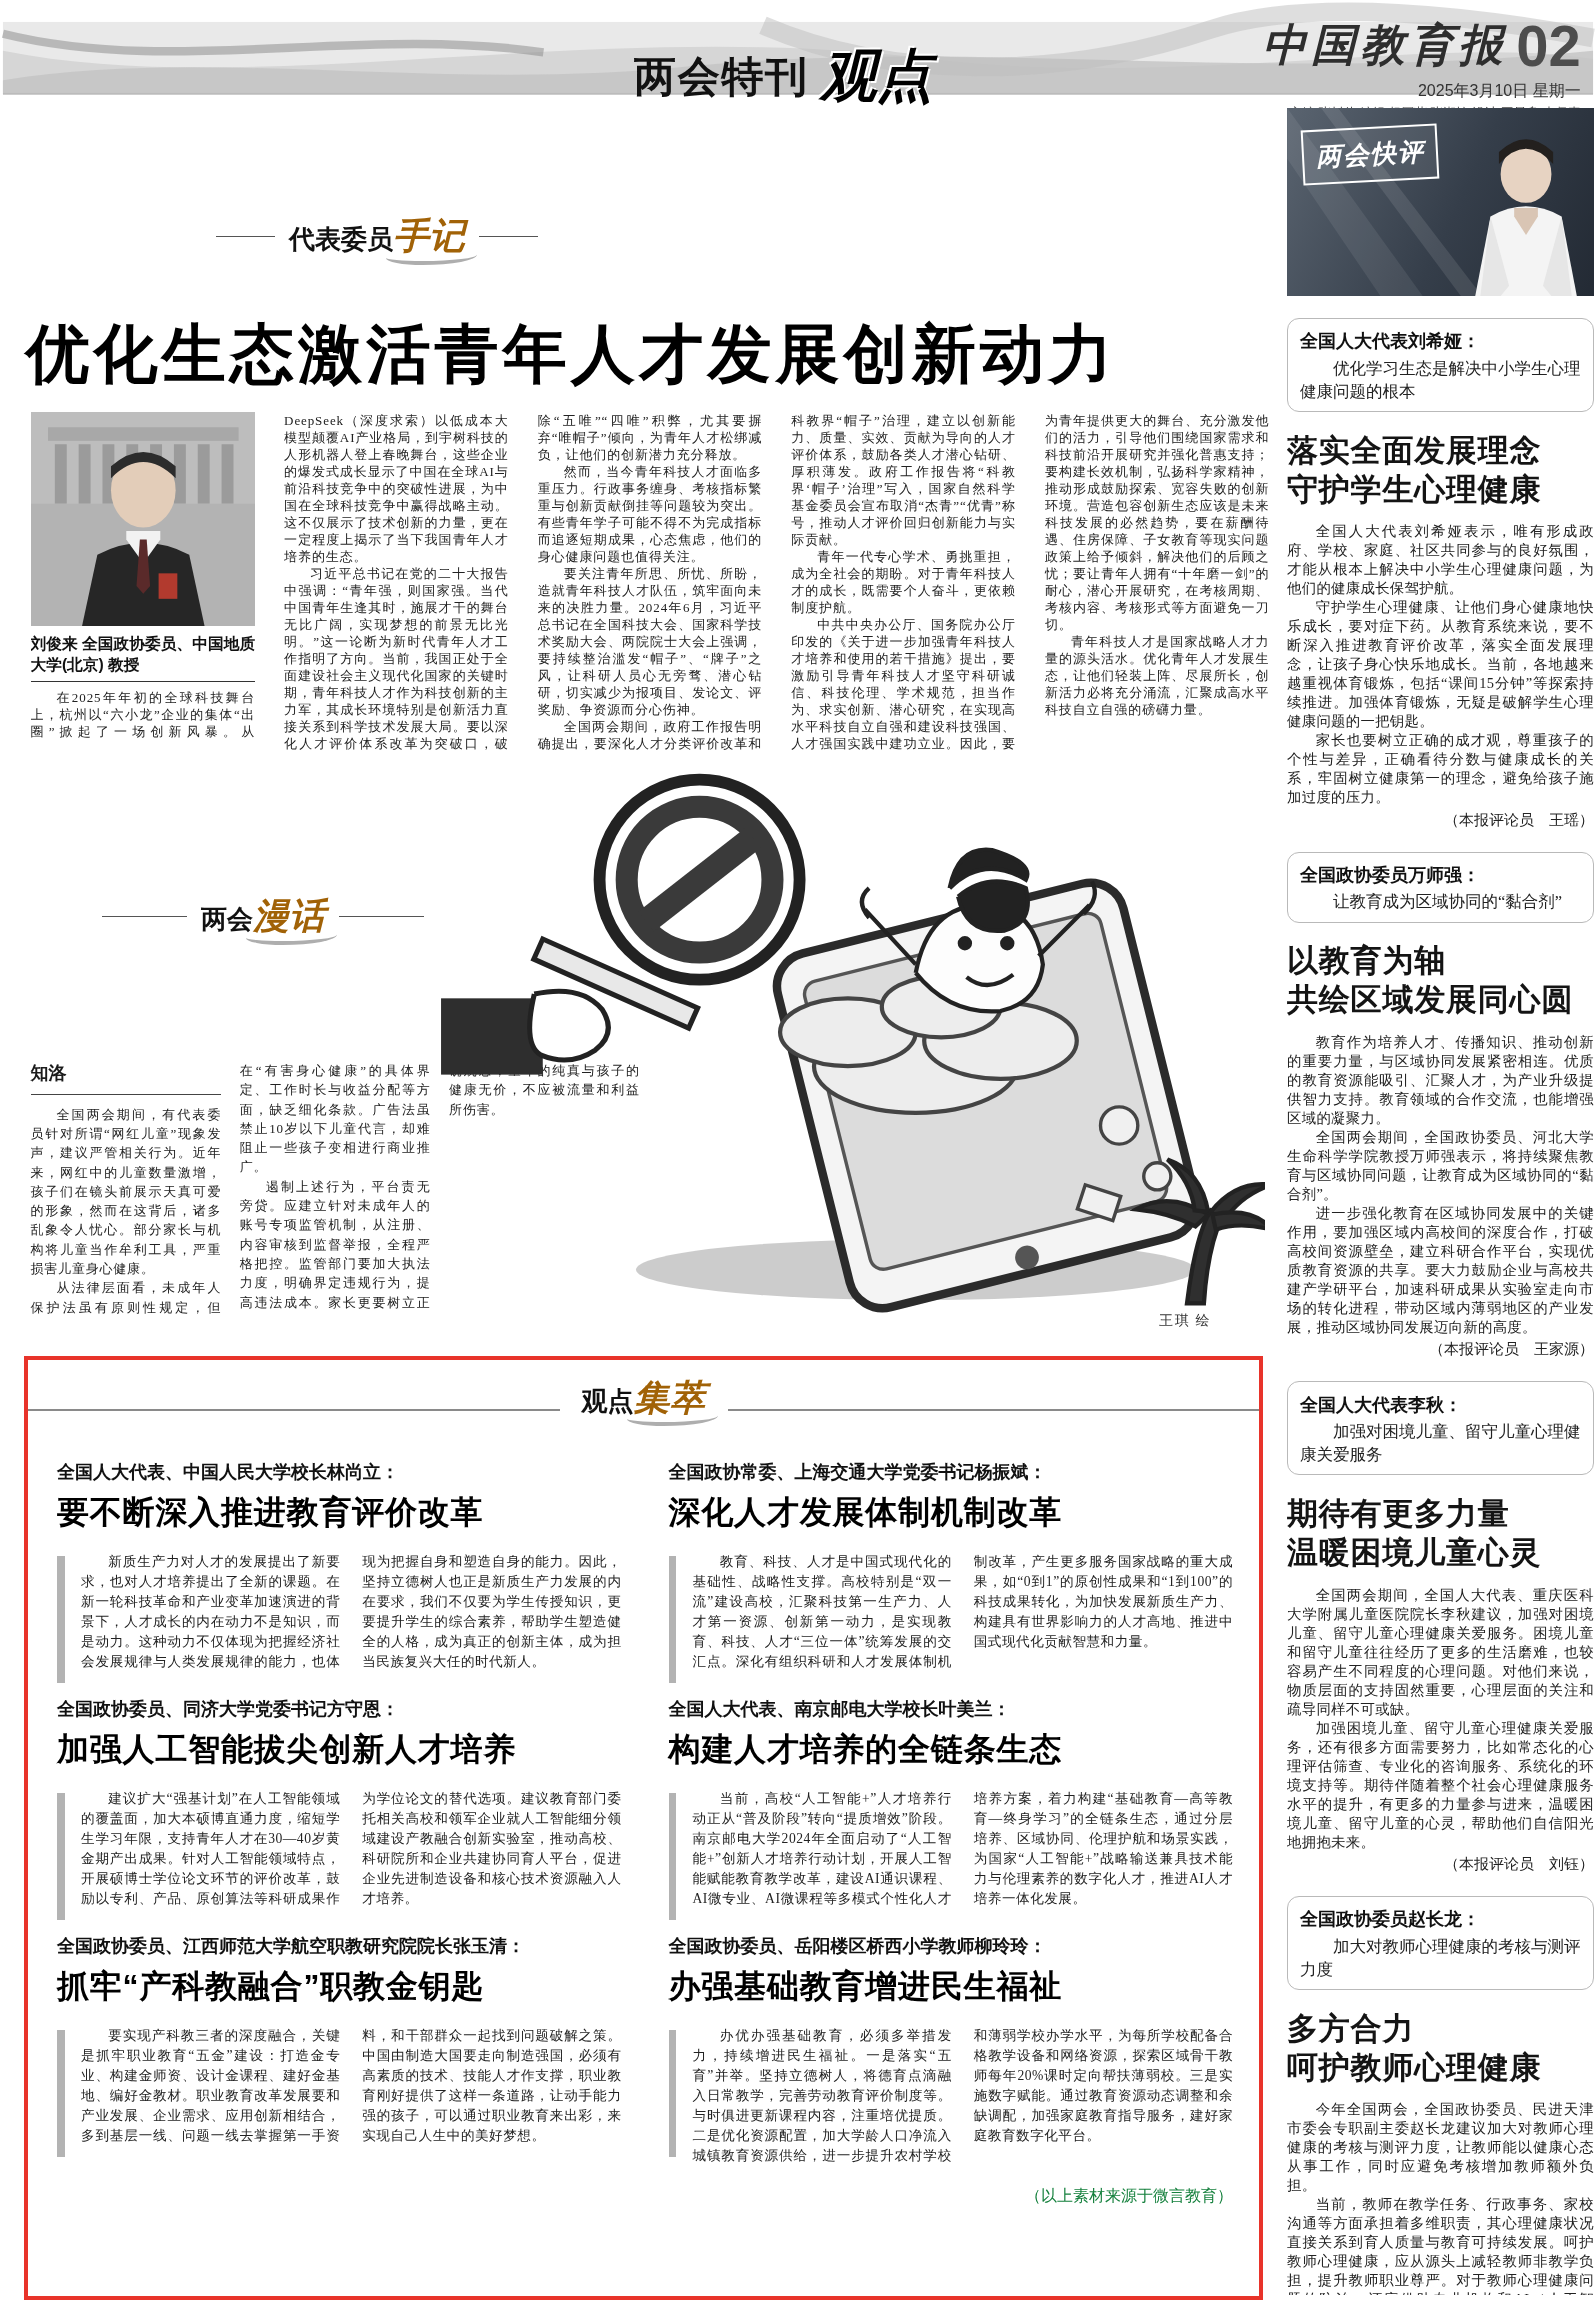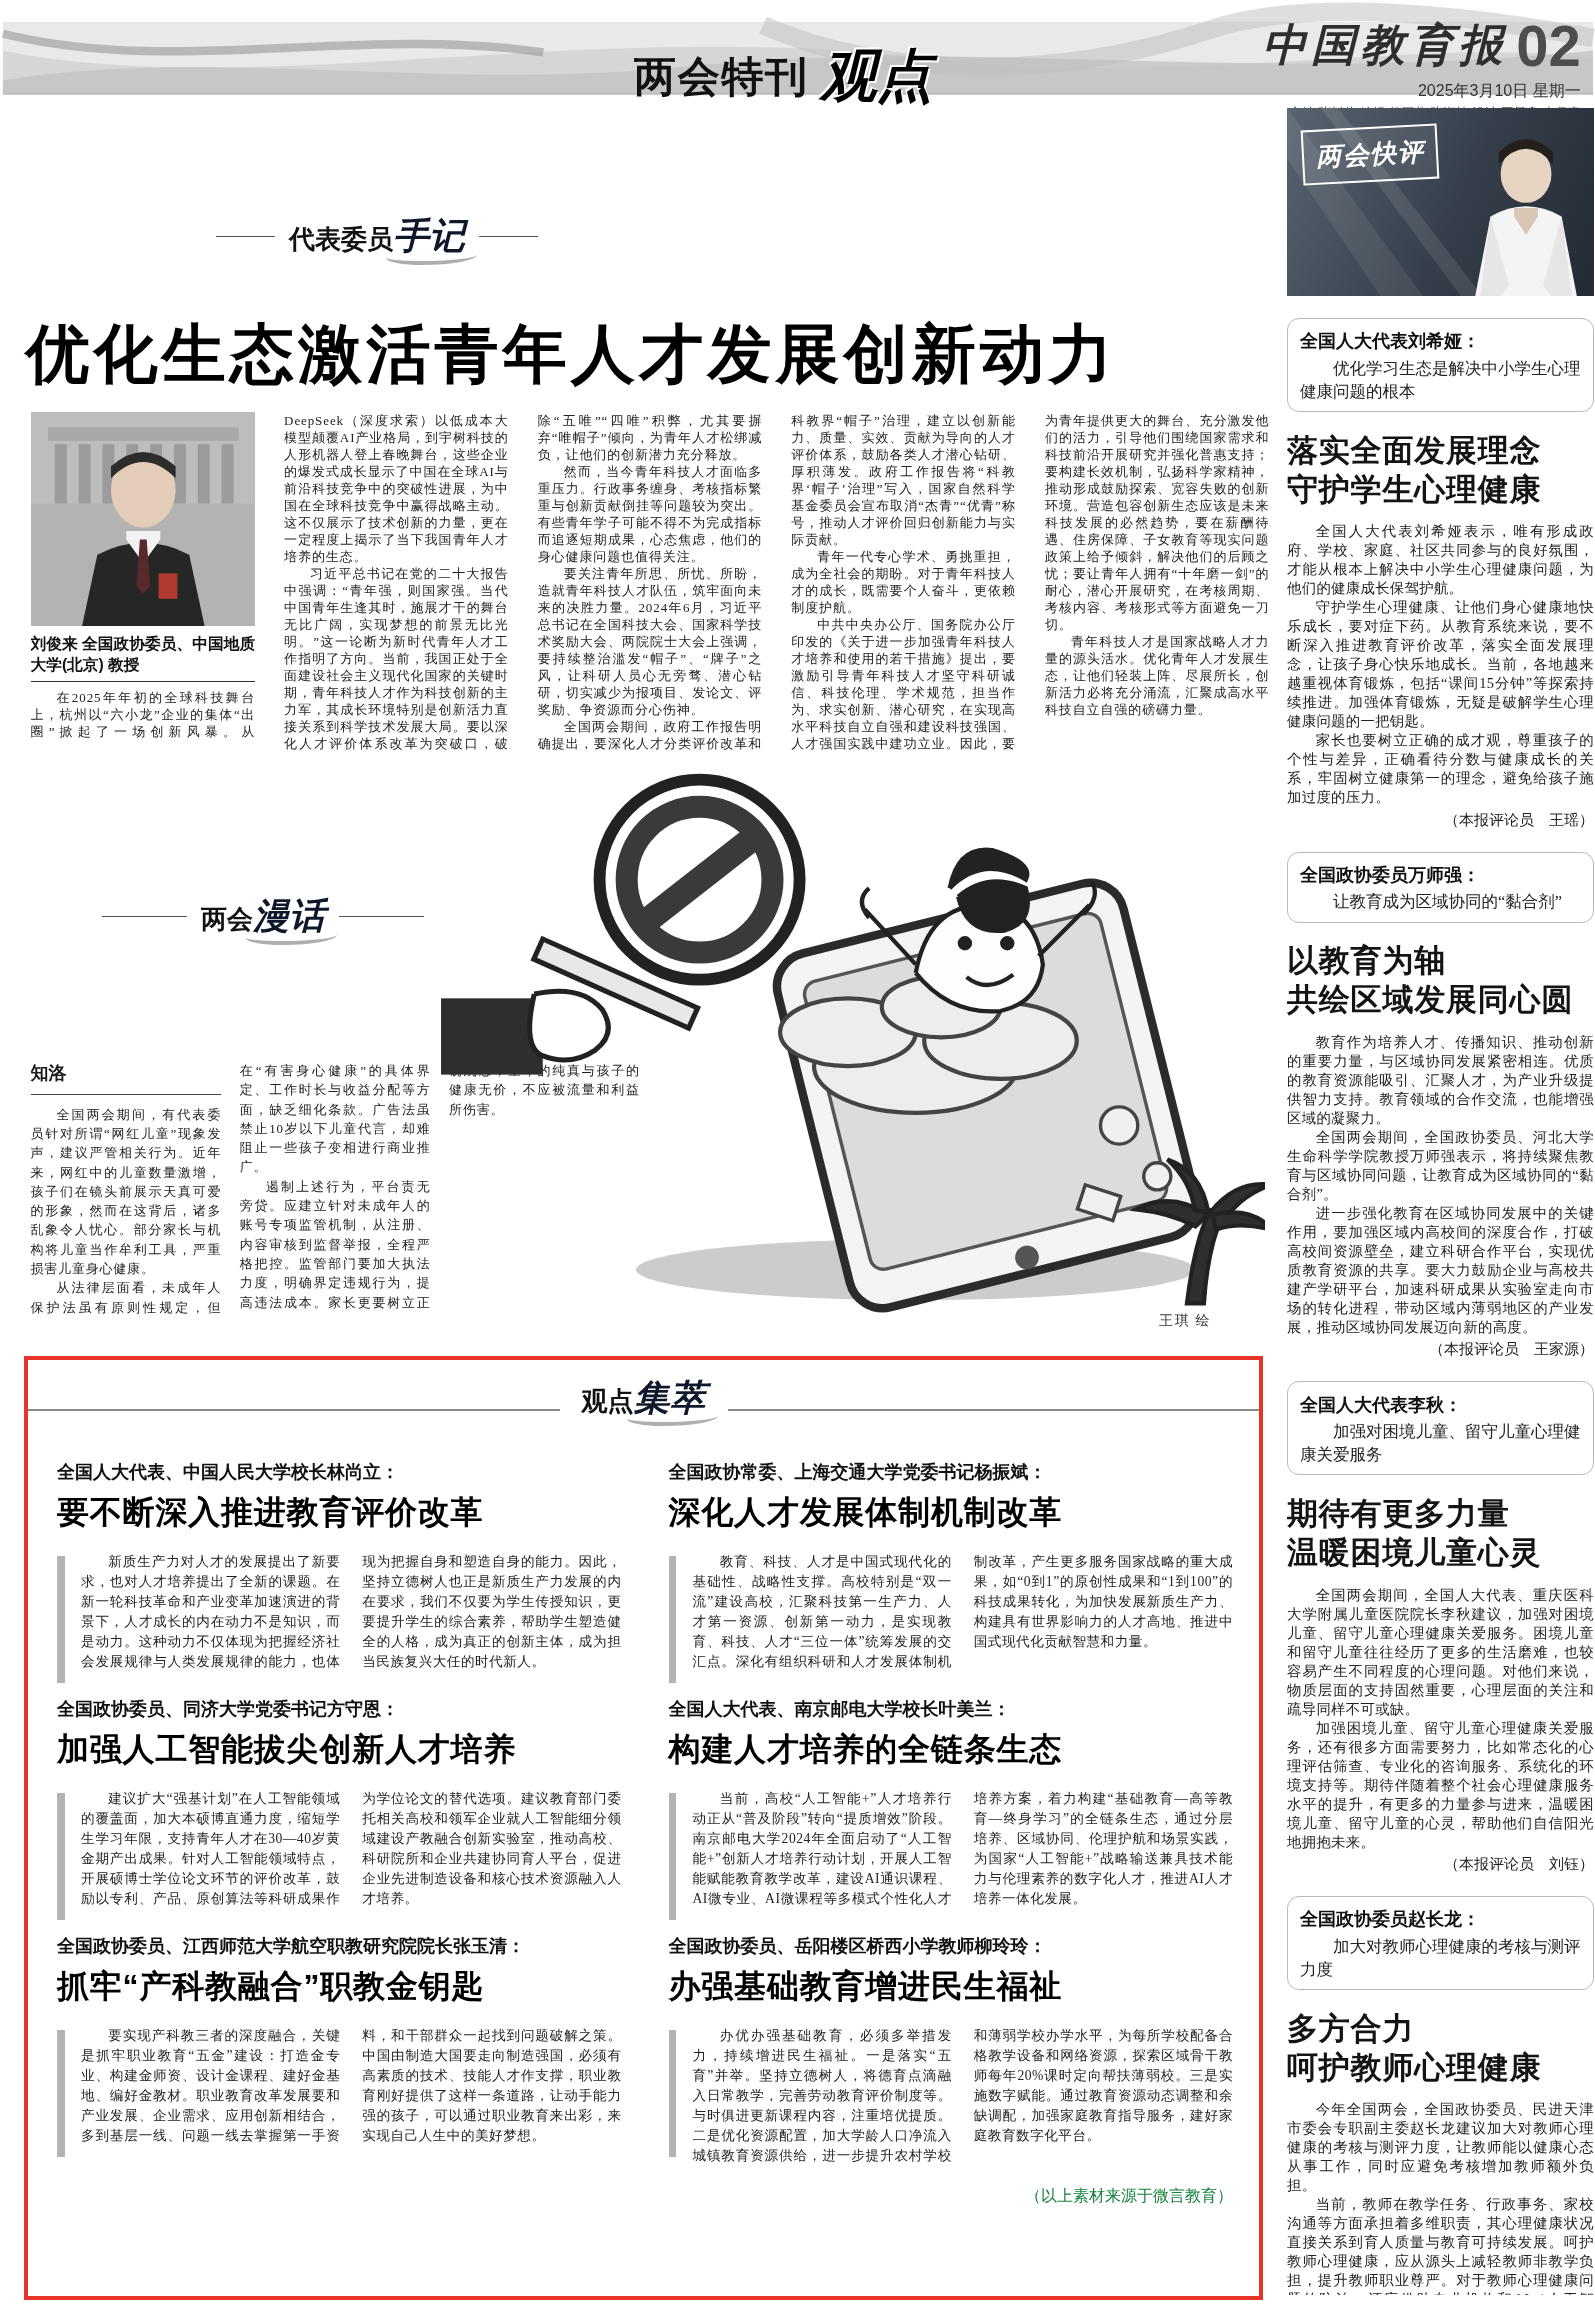--- a/index.html
+++ b/index.html
@@ -13,21 +13,21 @@
   .special-script{font-family:"DejaVu Serif",serif;font-weight:bold;font-style:italic;font-size:56px;color:#000;margin-left:12px;vertical-align:middle;text-shadow:1.7px 1.7px 0 #fff,-1.7px -1.7px 0 #fff;}
   .masthead{position:absolute;top:12px;right:15.3px;text-align:right;}
   .paper-name{font-family:"DejaVu Serif",serif;font-weight:bold;font-style:italic;font-size:44px;color:#2e2e2e;letter-spacing:5.1px;vertical-align:middle;}
   .page-no{font-family:"Liberation Sans",sans-serif;font-weight:700;font-size:58px;color:#4d4d4d;margin-left:8.5px;vertical-align:middle;}
   .date-line{font-family:"Liberation Sans",sans-serif;font-size:16px;color:#333;margin-top:1.7px;}
   .staff-line{font-family:"Liberation Sans",sans-serif;font-size:12.7px;color:#444;margin-top:3.4px;}
   
   .badge{display:flex;align-items:center;justify-content:center;gap:13.6px;white-space:nowrap;}
   .badge .bline{height:1.7px;background:#555;width:144px;}
   .badge-main{font-family:"Liberation Sans",sans-serif;font-weight:900;font-size:26px;color:#111;}
-  .badge-script{font-family:"DejaVu Serif",serif;font-weight:bold;font-style:italic;font-size:36px;color:#0f172a;position:relative;}
+  .badge-script{font-family:"DejaVu Serif",serif;font-weight:bold;font-style:italic;font-size:36px;color:#a16207;position:relative;}
   .badge-script::after{content:"";position:absolute;left:-6.8px;right:-12px;bottom:-8.5px;height:13.6px;
      border-bottom:4.2px solid #9a9a9a;border-radius:0 0 90% 60%;opacity:.8;}
   
   .headline{position:absolute;top:268px;left:25.4px;width:1212px;font-family:"Liberation Sans",sans-serif;
             font-weight:900;font-size:64px;letter-spacing:4.2px;color:#000;white-space:nowrap;}
   .lead-badge{position:absolute;top:212px;left:216px;width:322px;}
   .lead-body{position:absolute;top:412px;left:30.5px;width:1239px;height:341px;
              column-count:5;column-gap:29px;text-align:justify;overflow:hidden;}
   .lead-body p{margin:0;text-indent:2em;font-size:13px;line-height:17px;letter-spacing:0.9px;color:#222;}
   .photo-block{break-inside:avoid;margin-bottom:6.8px;}

